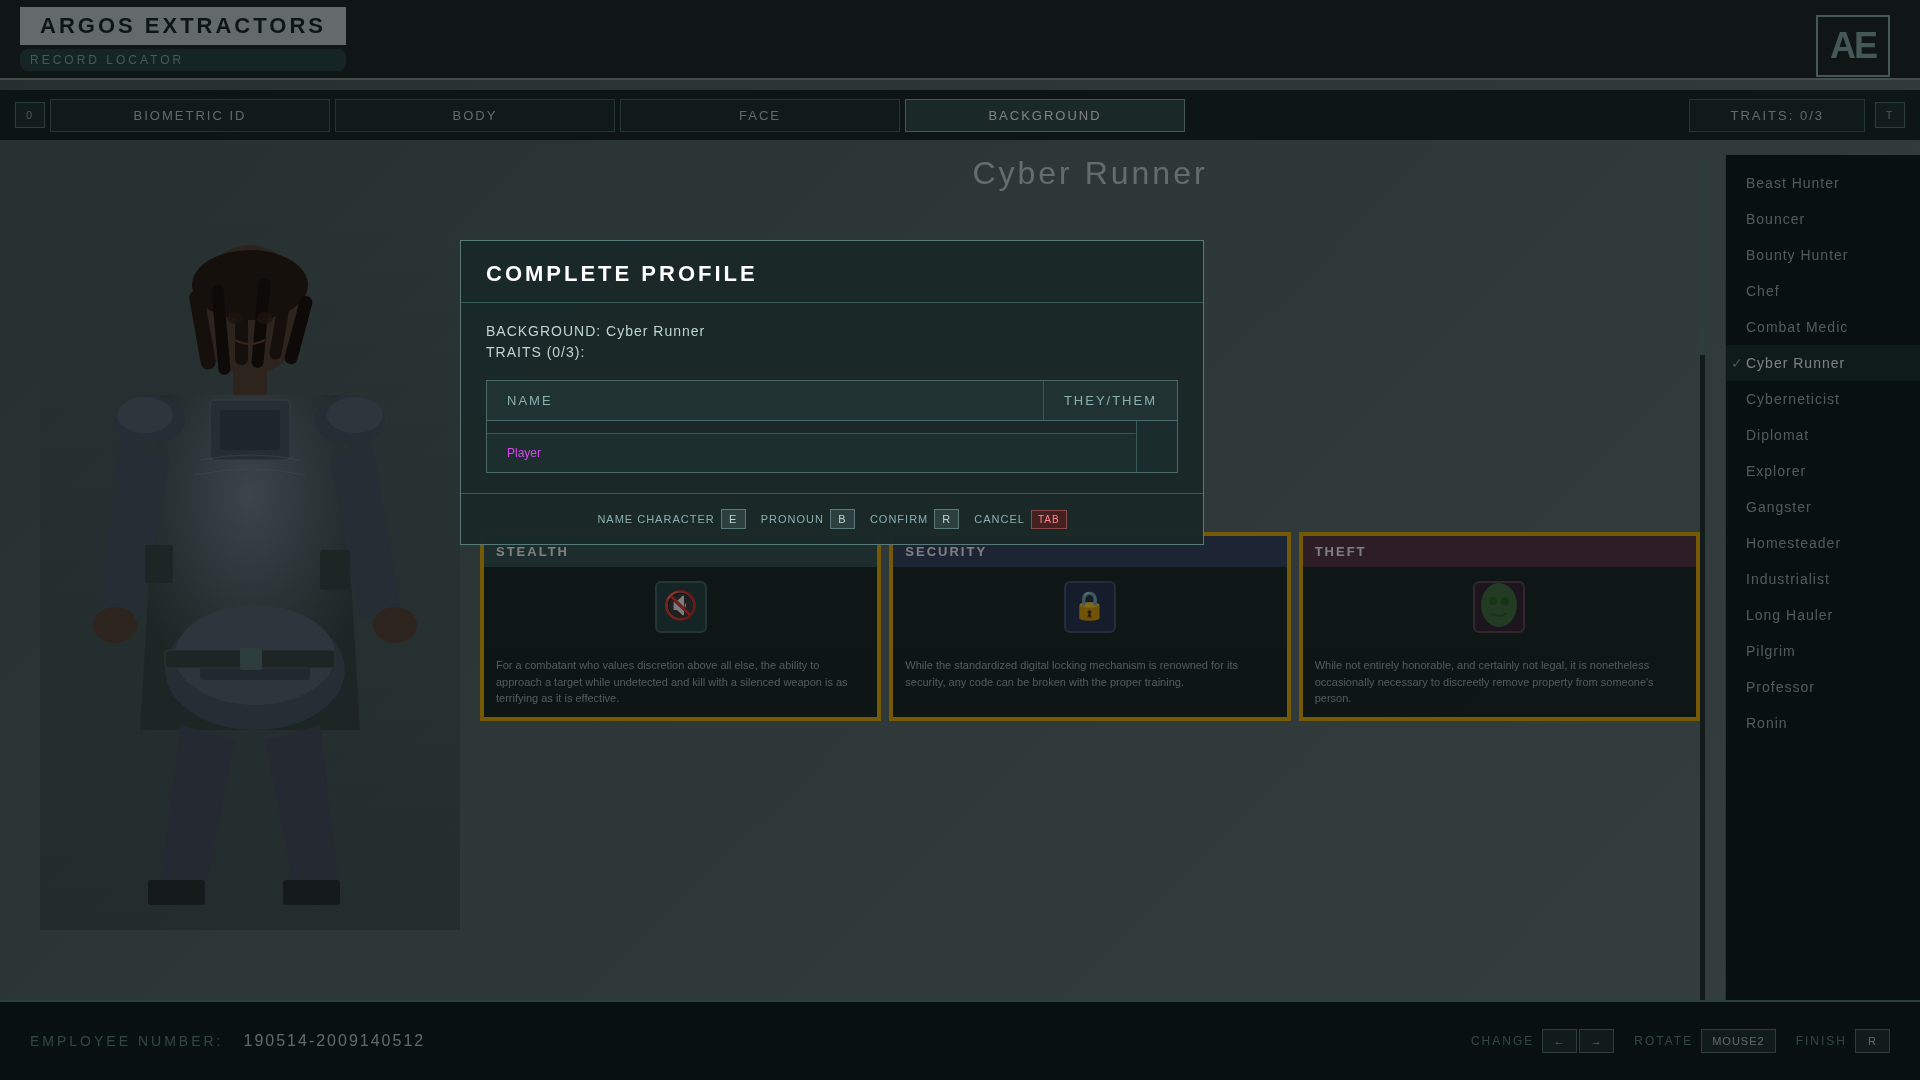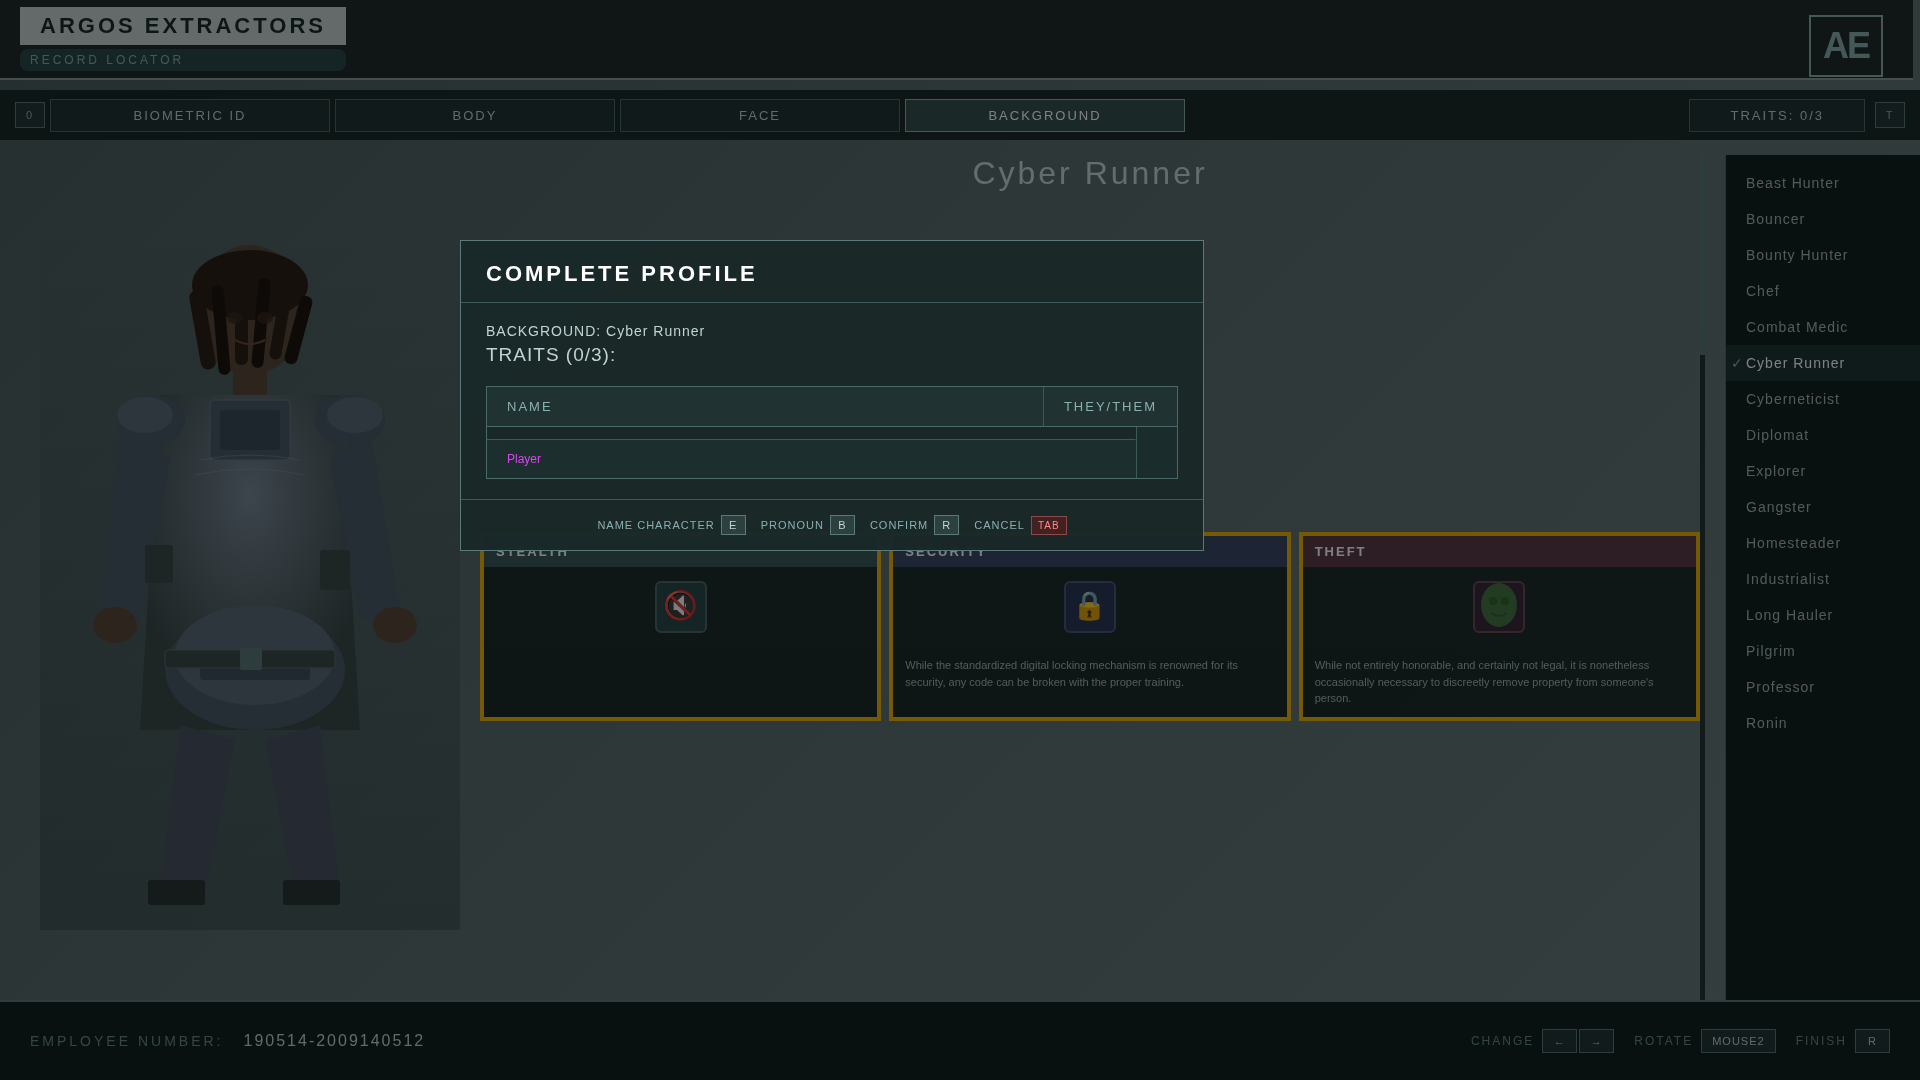--- a/index.html
+++ b/index.html
@@ -15,21 +15,21 @@
     
     .bg {
       position: absolute;
       inset: 0;
       background: linear-gradient(135deg, #4a5e5e 0%, #5a6e6e 40%, #6a7e7e 100%);
     }
 
     
     .header {
       position: absolute;
-      top: 0; left: 0; right: 7px;
+      top: 0; left: 0; right: 0;
       height: 80px;
       background: rgba(30,40,40,0.95);
       border-bottom: 2px solid #8a9a9a;
       display: flex;
       align-items: center;
       padding: 0 20px;
       gap: 20px;
       z-index: 10;
     }
 
@@ -351,21 +351,21 @@
 
     .modal-background-info {
       color: #c0d4d4;
       font-size: 14px;
       letter-spacing: 1px;
       margin-bottom: 5px;
     }
 
     .modal-traits-info {
       color: #c0d4d4;
-      font-size: 19px;
+      font-size: 14px;
       letter-spacing: 1px;
       margin-bottom: 20px;
     }
 
     .modal-name-row {
       display: flex;
       background: rgba(40,60,60,0.5);
       border: 1px solid #4a6a6a;
     }
 
@@ -547,20 +547,21 @@
 
   <div class="skills-panel">
     <div class="skill-card skill-stealth">
       <div class="skill-header">STEALTH</div>
       <div class="skill-icon-area">
         <svg width="60" height="60" viewBox="0 0 60 60">
           <rect x="5" y="5" width="50" height="50" rx="5" fill="#2a4a4a" stroke="#4a6a6a" stroke-width="2"></rect>
           <text x="30" y="38" text-anchor="middle" font-size="28" fill="#6a9a9a">🔇</text>
         </svg>
       </div>
+      <div class="skill-desc">For a combatant who values discretion above all else, the ability to approach a target while undetected and kill with a silenced weapon is as terrifying as it is effective.</div>
     </div>
     <div class="skill-card skill-security">
       <div class="skill-header">SECURITY</div>
       <div class="skill-icon-area">
         <svg width="60" height="60" viewBox="0 0 60 60">
           <rect x="5" y="5" width="50" height="50" rx="5" fill="#2a3a5a" stroke="#4a5a7a" stroke-width="2"></rect>
           <text x="30" y="38" text-anchor="middle" font-size="28" fill="#6a8aaa">🔒</text>
         </svg>
       </div>
       <div class="skill-desc">While the standardized digital locking mechanism is renowned for its security, any code can be broken with the proper training.</div>

